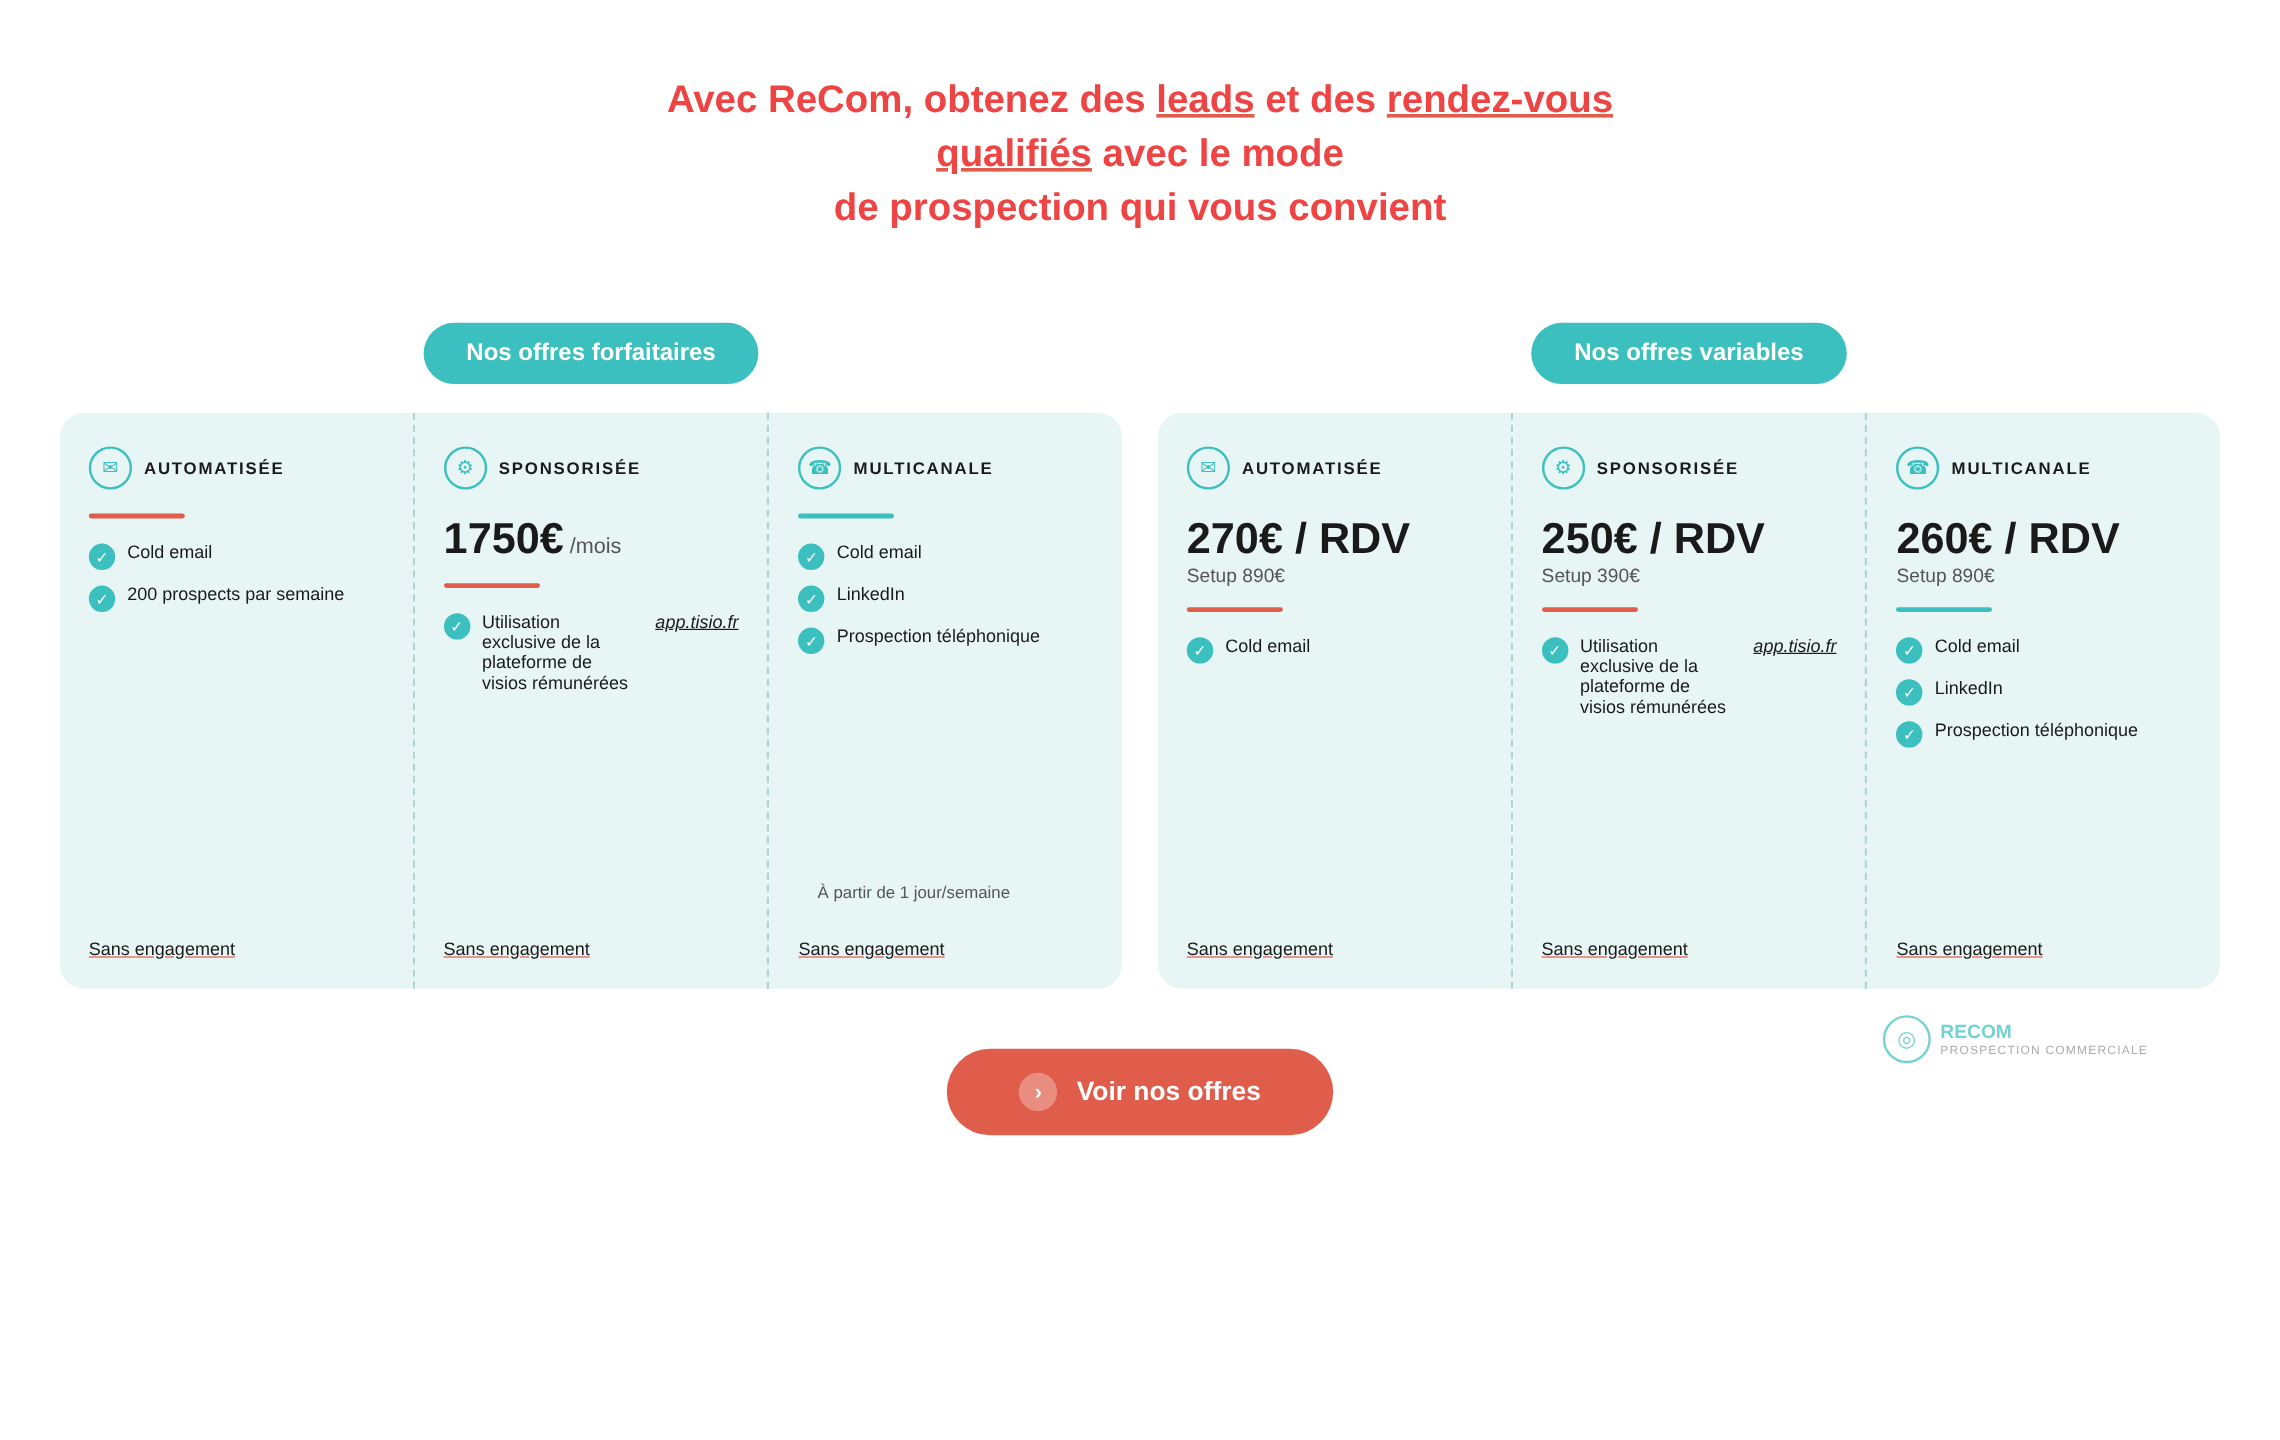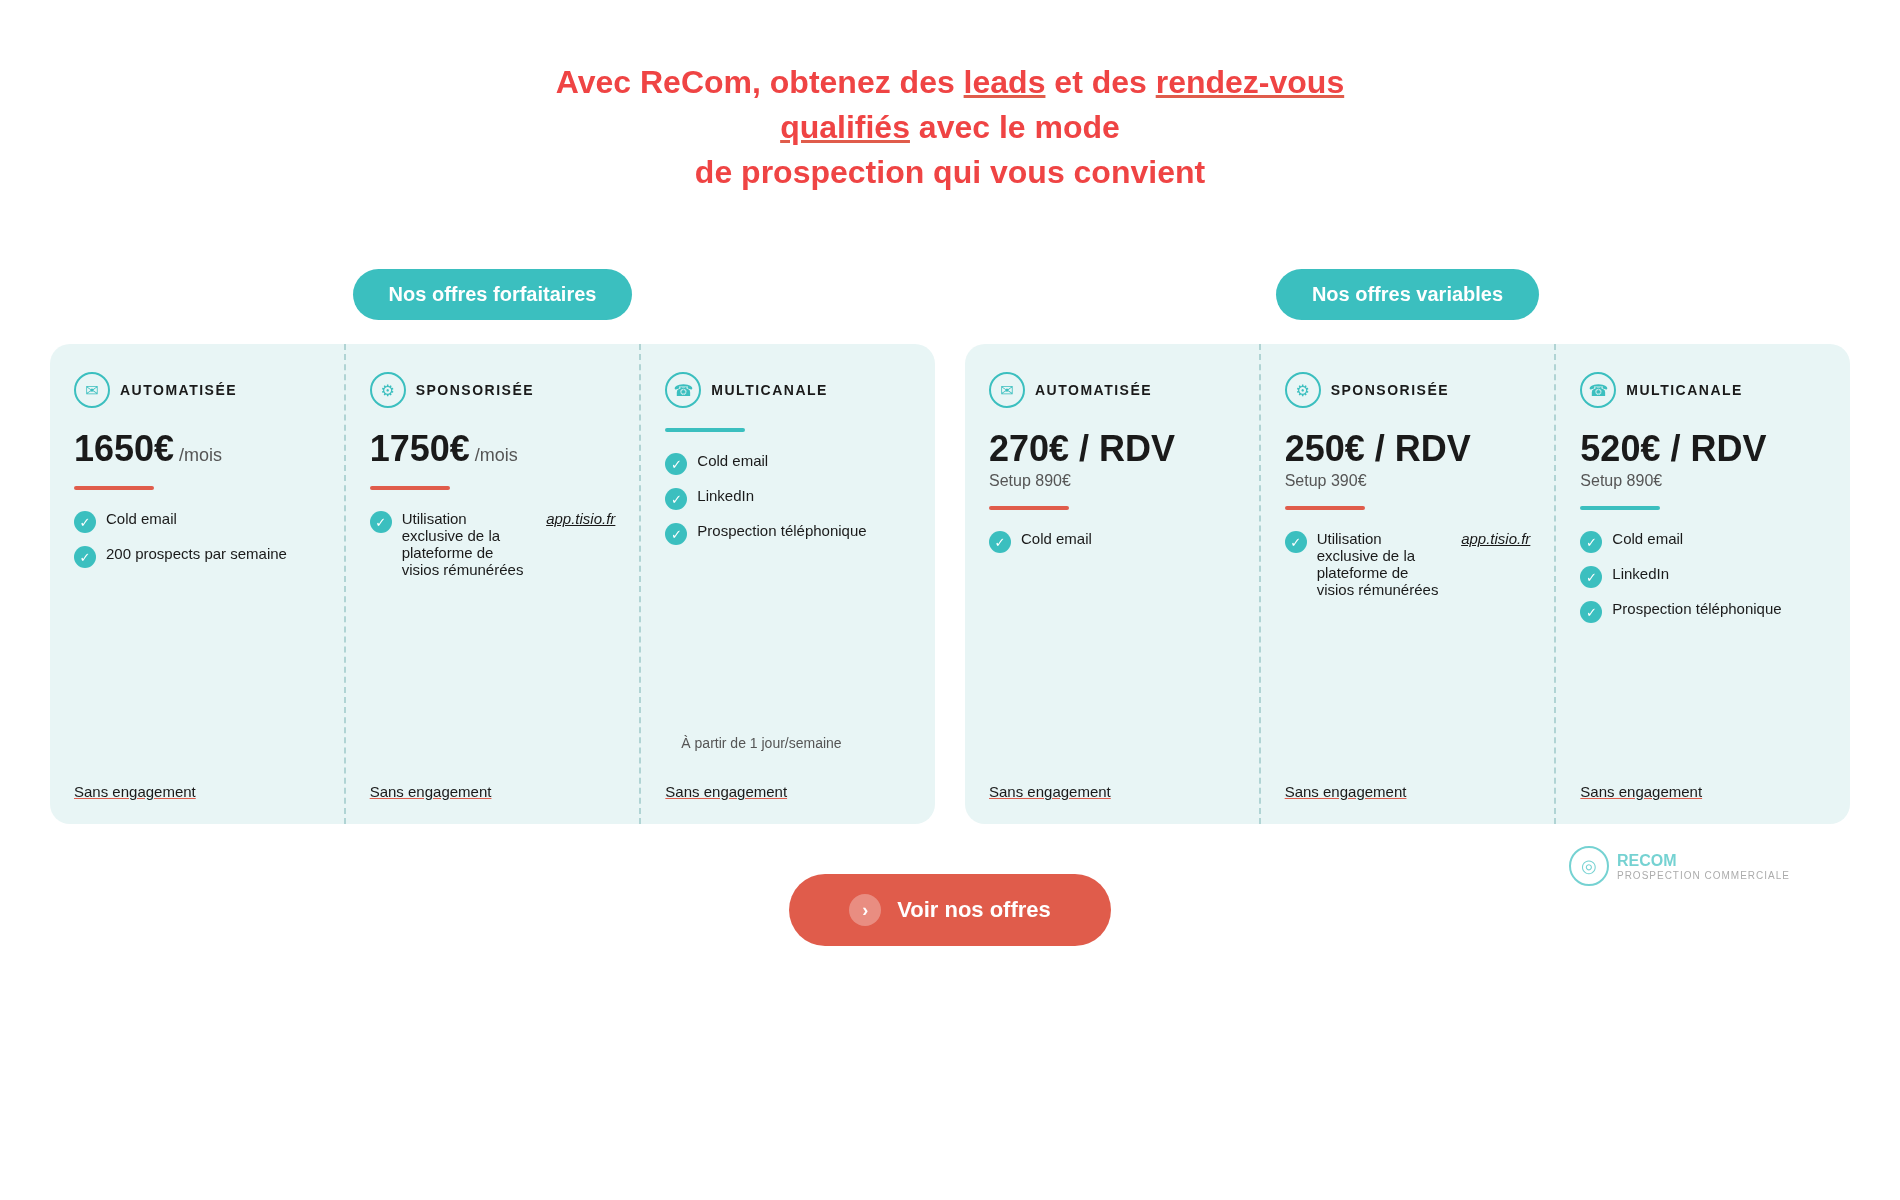--- a/index.html
+++ b/index.html
@@ -296,23 +296,20 @@
   <div class="sections-wrapper">
 
     <div class="section-group">
       <div class="section-label">Nos offres forfaitaires</div>
       <div class="cards-row" id="forfaitaires-row">
           <div class="card card-divider">
             <div class="card-header">
               <div class="card-icon">✉</div>
               <div class="card-title">AUTOMATISÉE</div>
             </div>
-            <div class="price-area">
-              <div class="price-main"><strong>1650€</strong><span class="price-unit"> /mois</span></div>
-            </div>
             <div class="divider-bar divider-red"></div>
             <ul class="features-list">
               <li>
                 <div class="check-icon">✓</div>
                 <span>Cold email</span>
               </li>
               <li>
                 <div class="check-icon">✓</div>
                 <span>200 prospects par semaine</span>
               </li>
@@ -404,21 +401,21 @@
               </li>
             </ul>
             <div class="sans-engagement">Sans engagement</div>
           </div>
           <div class="card">
             <div class="card-header">
               <div class="card-icon">☎</div>
               <div class="card-title">MULTICANALE</div>
             </div>
             <div class="price-area">
-              <div class="price-main"><strong>520€ / RDV</strong><span class="price-unit"></span></div>
+              <div class="price-main"><strong>260€ / RDV</strong><span class="price-unit"></span></div>
               <div class="price-sub">Setup 890€</div>
             </div>
             <div class="divider-bar divider-teal"></div>
             <ul class="features-list">
               <li>
                 <div class="check-icon">✓</div>
                 <span>Cold email</span>
               </li>
               <li>
                 <div class="check-icon">✓</div>

